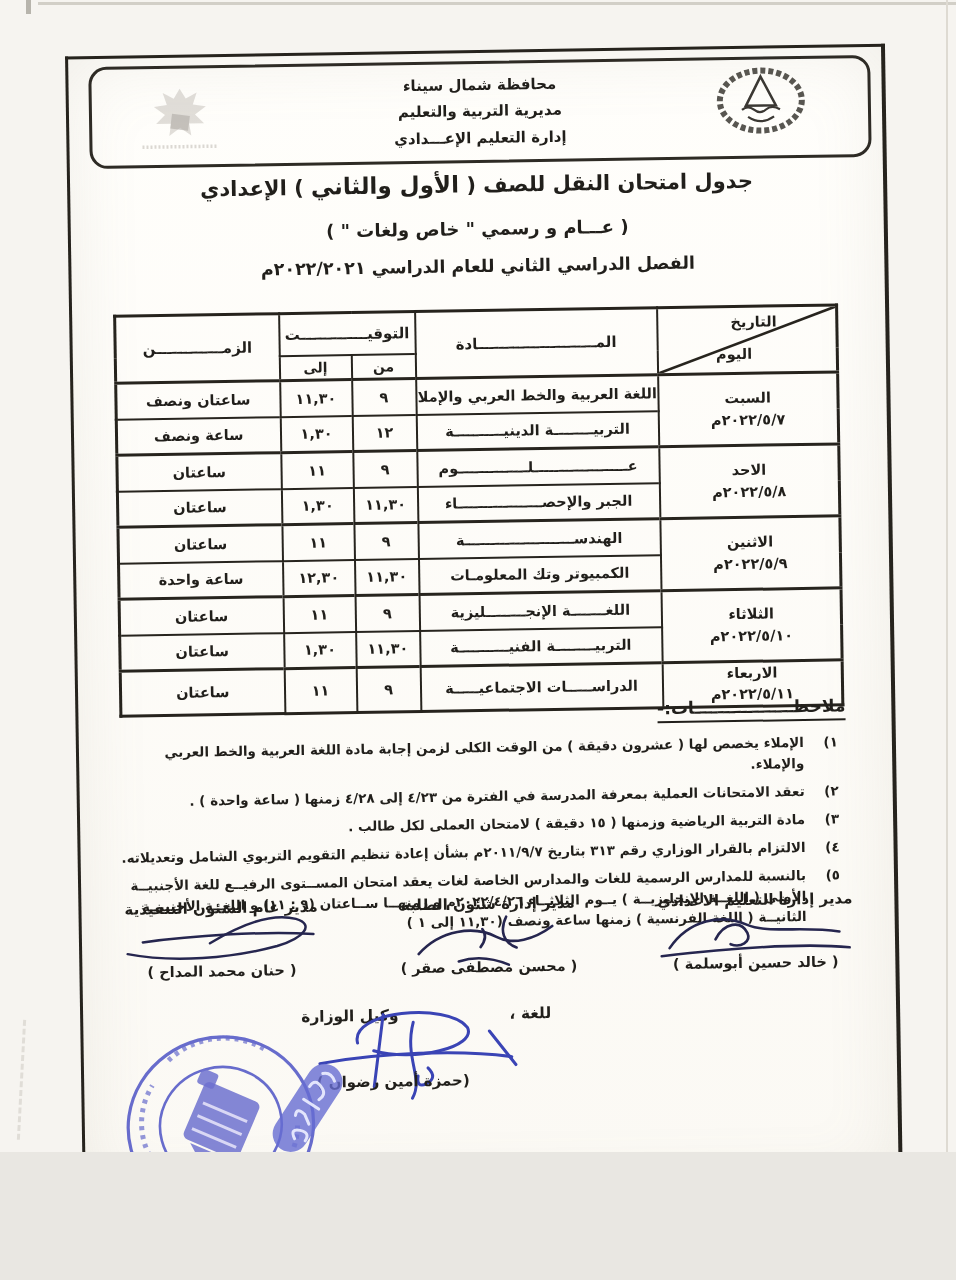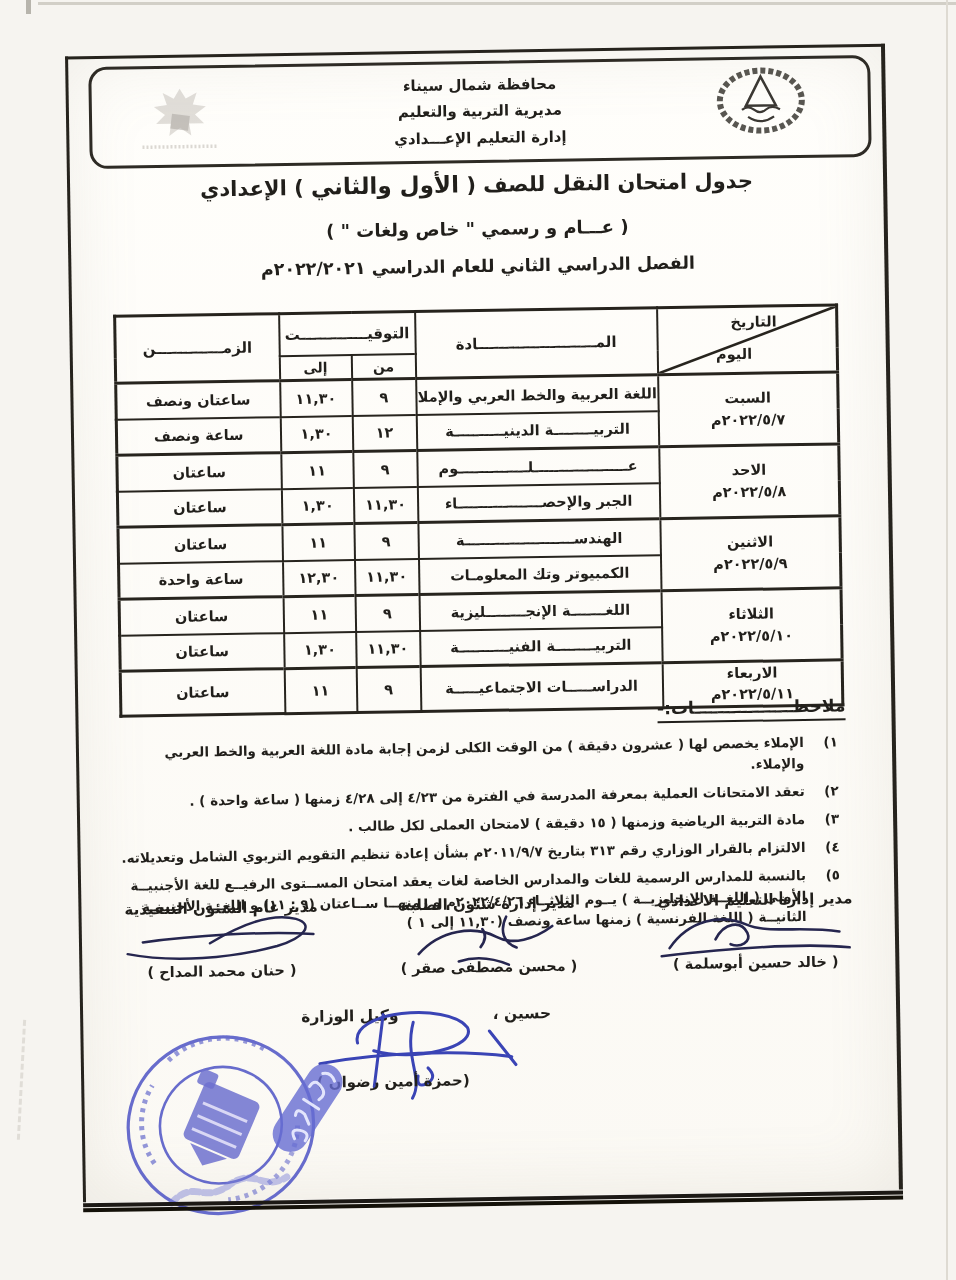--- a/index.html
+++ b/index.html
@@ -1,19 +1,19 @@
 <!DOCTYPE html>
 <html lang="ar" dir="rtl"><head>
 <meta charset="utf-8">
 <style>
   * { margin:0; padding:0; box-sizing:border-box; }
   html,body { background:#e9e7e2; }
   body { font-family:"DejaVu Sans", sans-serif; color:#211f1b; }
 
-  .photo { position:relative; width:956px; height:1280px; margin:0 auto;
+  .photo { position:relative; width:956px; height:1152px; margin:0 auto;
            background:#f6f4f0; overflow:hidden; }
   .scan-top-line { position:absolute; top:2px; left:38px; right:0; height:3px;
                    background:#c9c5bd; opacity:.8; }
   .scan-right-line { position:absolute; top:0; right:8px; width:2px; height:100%;
                      background:#dedad2; }
   .scan-corner-mark { position:absolute; top:0; left:26px; width:5px; height:14px;
                       background:#8d887e; opacity:.6; }
   .margin-scribble { position:absolute; left:20px; top:1020px; width:8px; height:120px;
                      border-left:3px dashed #b9b4ab; opacity:.35; transform:rotate(3deg); }
 
@@ -299,21 +299,21 @@
             <path d="M12,42 C60,52 120,48 168,36 C196,28 208,14 188,8 C160,0 122,18 98,32"></path>
             <path d="M28,30 C80,24 150,20 206,24"></path>
           </g>
         </svg>
         <div class="sig-name">( حنان محمد المداح )</div>
       </div>
     </div>
 
     <div class="approval">
       <div class="approval-line">
-        <span>حسين ،</span>
+        <span>للغة ،</span>
         <span>وكيل الوزارة</span>
       </div>
       <svg class="approval-sig" viewBox="0 0 260 110">
         <g fill="none" stroke="#3a44b5" stroke-width="3" stroke-linecap="round">
           <path d="M96,48 C88,16 186,8 206,34 C216,54 152,68 112,56"></path>
           <path d="M122,20 L112,92"></path>
           <path d="M152,28 C142,64 162,84 150,104"></path>
           <path d="M58,68 C118,58 198,56 250,64"></path>
           <path d="M228,38 L254,72"></path>
           <path d="M166,74 q10,10 -2,16 q-10,4 -8,-8"></path>

